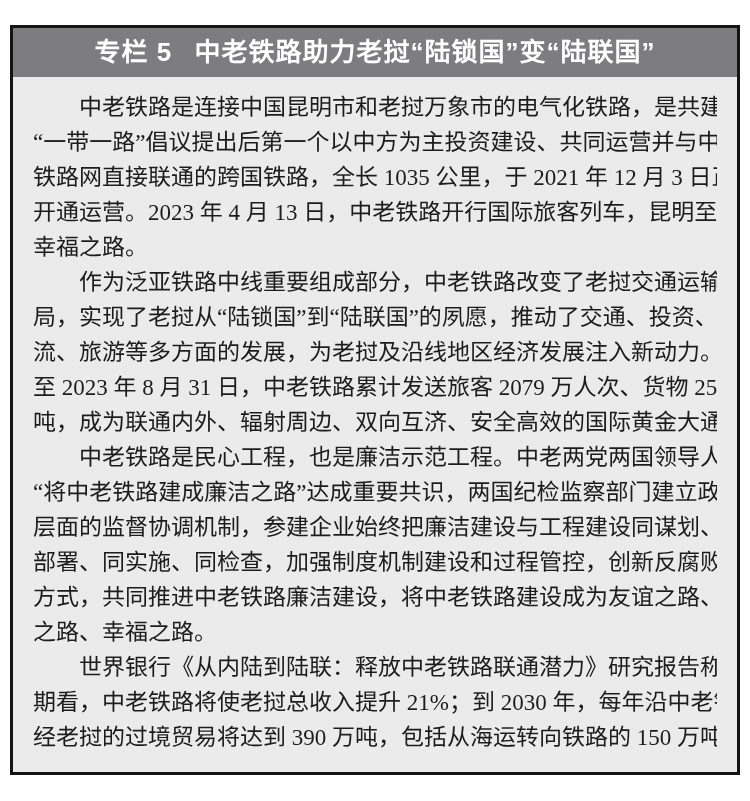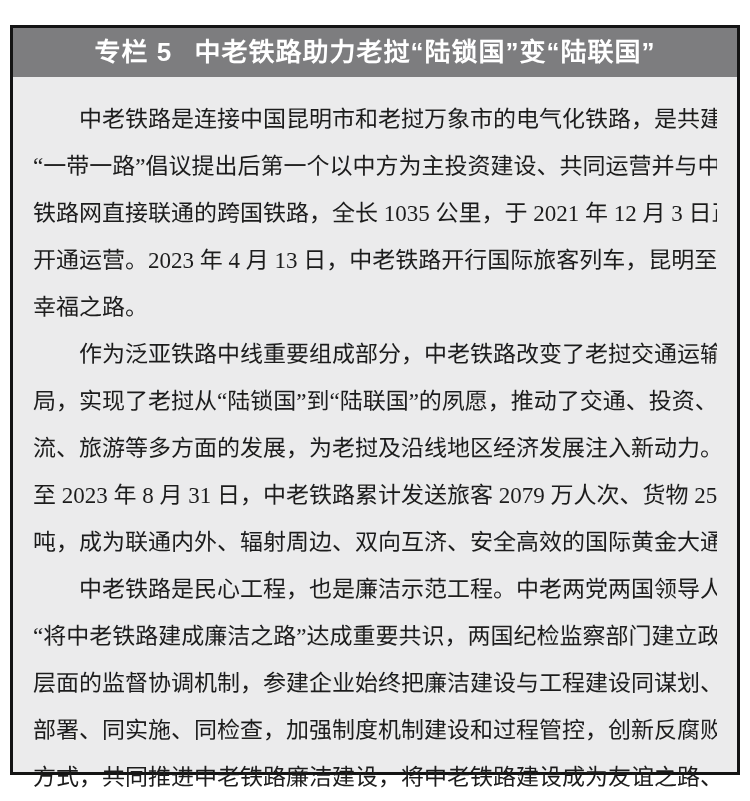--- a/index.html
+++ b/index.html
@@ -47,21 +47,20 @@
   }
   .line {
     font-size: 23px;
     line-height: 35px;
     height: 35px;
     text-align: justify;
     text-align-last: justify;
     text-justify: inter-ideograph;
     white-space: nowrap;
     overflow: hidden;
-    margin-top: 12px;
   }
   .line.first {
     text-indent: 2em;
   }
   .line.last {
     text-align-last: left;
   }
 </style>
 </head>
 <body>
@@ -80,18 +79,19 @@
         <div class="line first">作为泛亚铁路中线重要组成部分，中老铁路改变了老挝交通运输格</div>
         <div class="line">局，实现了老挝从“陆锁国”到“陆联国”的夙愿，推动了交通、投资、物</div>
         <div class="line">流、旅游等多方面的发展，为老挝及沿线地区经济发展注入新动力。截</div>
         <div class="line">至 2023 年 8 月 31 日，中老铁路累计发送旅客 2079 万人次、货物 2522 万</div>
         <div class="line last">吨，成为联通内外、辐射周边、双向互济、安全高效的国际黄金大通道。</div>
         <div class="line first">中老铁路是民心工程，也是廉洁示范工程。中老两党两国领导人就</div>
         <div class="line">“将中老铁路建成廉洁之路”达成重要共识，两国纪检监察部门建立政府</div>
         <div class="line">层面的监督协调机制，参建企业始终把廉洁建设与工程建设同谋划、同</div>
         <div class="line">部署、同实施、同检查，加强制度机制建设和过程管控，创新反腐败合作</div>
         <div class="line">方式，共同推进中老铁路廉洁建设，将中老铁路建设成为友谊之路、廉洁</div>
+        <div class="line last">之路、幸福之路。</div>
         <div class="line first">世界银行《从内陆到陆联：释放中老铁路联通潜力》研究报告称，从长</div>
         <div class="line">期看，中老铁路将使老挝总收入提升 21%；到 2030 年，每年沿中老铁路途</div>
         <div class="line last">经老挝的过境贸易将达到 390 万吨，包括从海运转向铁路的 150 万吨。</div>
       </div>
   </div>
 </div>
 
 </body></html>

